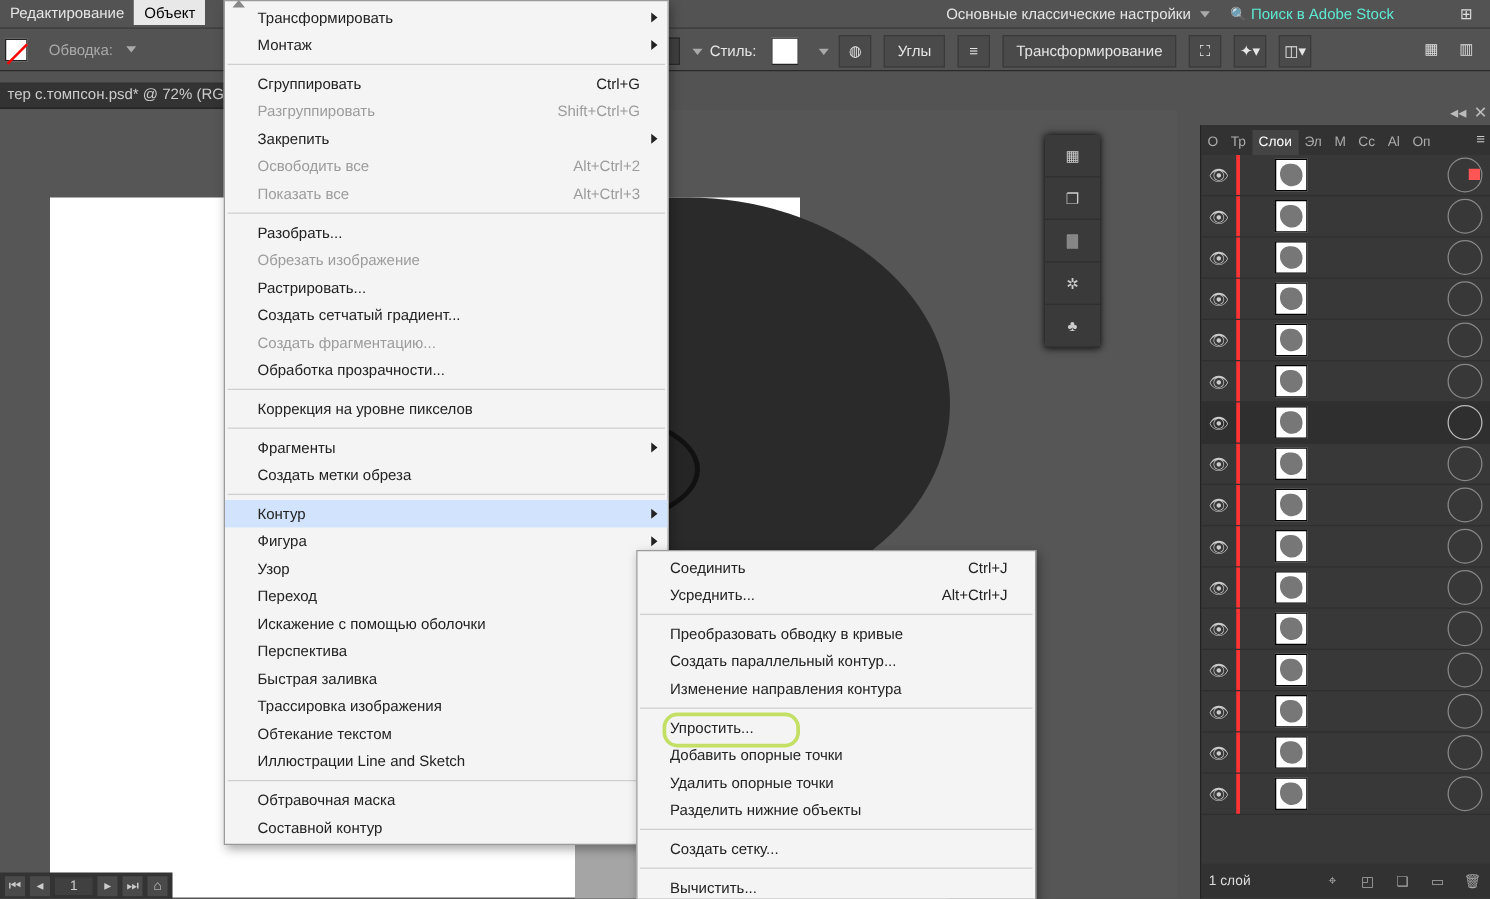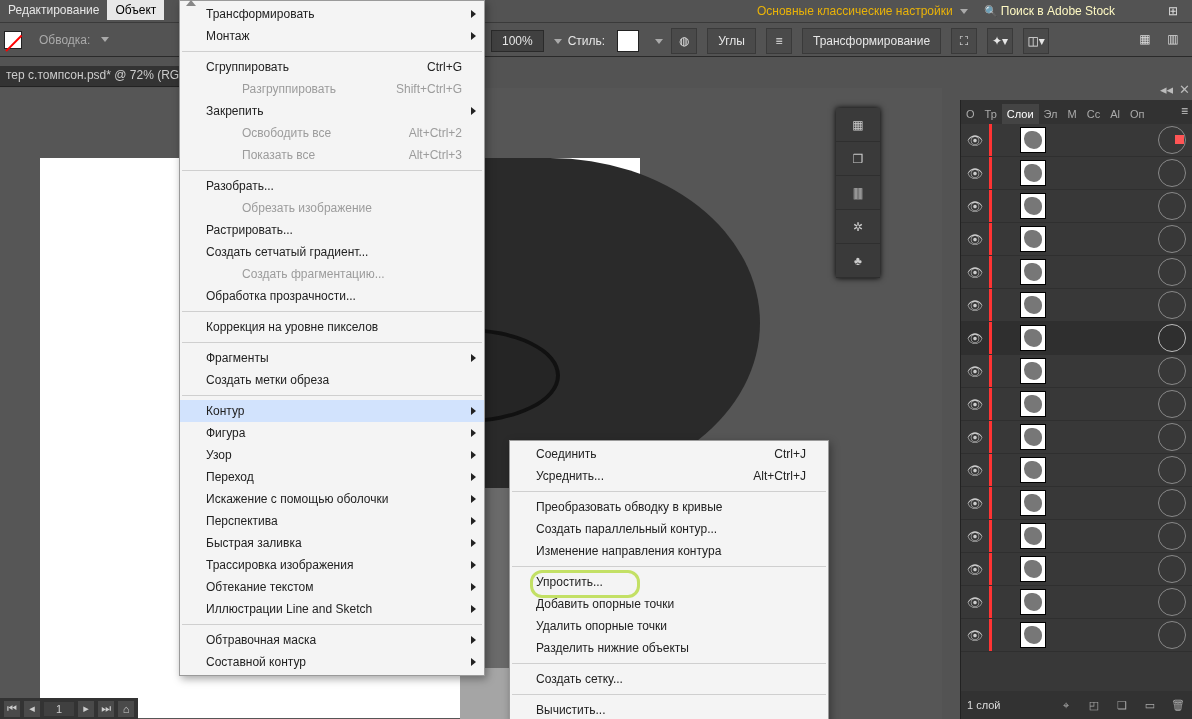--- a/index.html
+++ b/index.html
@@ -36,22 +36,22 @@
   
   
   .rbar{position:absolute;right:6px;top:27px;display:flex;align-items:center;gap:2px;}
   .ricon{width:26px;height:24px;display:flex;align-items:center;justify-content:center;color:#ddd;}
   
   
   .doctab{position:absolute;left:0;top:66px;height:21px;background:#333;padding:2px 6px;color:#ccc;border-bottom:1px solid #222;}
   
   
   .topbar{position:absolute;left:520;right:0;top:0;height:22px;display:flex;align-items:center;justify-content:flex-end;padding-right:6px;gap:6px;}
-  .topbar .workspace{color:#eab308;margin-right:10px;}
-  .topbar .search{color:#fef9c3;width:170px;}
+  .topbar .workspace{color:#e5e5e5;margin-right:10px;}
+  .topbar .search{color:#5eead4;width:170px;}
   .topbar .search::before{content:"🔍 ";font-size:11px;}
   
   
   .canvas-wrap{position:absolute;left:0;top:88px;right:250px;bottom:0;background:#565656;overflow:hidden;}
   .artboard{position:absolute;left:40px;top:70px;width:600px;height:560px;background:#fff;}
   
   .shp{position:absolute;}
   .s1{left:300px;top:0;width:420px;height:330px;background:#2a2a2a;border-radius:10% 50% 50% 10% / 5% 50% 50% 10%;}
   .s2{left:290px;top:200px;width:360px;height:310px;background:#6a6a6a;border-radius:40% 30% 30% 40%;}
   .s3{left:420px;top:420px;width:300px;height:250px;background:#a5a5a5;border-radius:30%;}
@@ -81,28 +81,28 @@
   .layer-row.sel .target{border-color:#bbb;position:relative;}
   .layer-row.sel .seldot{position:absolute;right:8px;top:11px;width:9px;height:9px;background:#f55;}
   .dock .footer{position:absolute;left:0;right:0;bottom:0;height:28px;background:#323232;display:flex;align-items:center;padding:0 6px;gap:12px;font-size:11px;}
   .dock .footer .cnt{color:#ddd;flex:1;}
   .dock .footer .ficon{color:#aaa;width:16px;text-align:center;}
   .dock .close{position:absolute;right:2px;top:-18px;font-size:13px;color:#bbb;display:flex;gap:6px;}
   
   
   .ctxmenu{position:absolute;background:var(--menu-bg);border:1px solid var(--menu-border);box-shadow:2px 3px 8px rgba(0,0,0,.35);color:var(--menu-text);padding:2px 0;}
   .ctxmenu .row{display:flex;align-items:center;height:22px;padding:0 26px 0 26px;position:relative;white-space:nowrap;}
-  .ctxmenu .row.disabled{color:var(--menu-disabled);margin-left:36px;}
+  .ctxmenu .row.disabled{color:var(--menu-disabled);}
   .ctxmenu .row .shortcut{position:absolute;right:22px;color:inherit;}
   .ctxmenu .row .arrow{position:absolute;right:8px;width:0;height:0;border-top:4px solid transparent;border-bottom:4px solid transparent;border-left:5px solid currentColor;}
   .ctxmenu .sep{height:1px;background:#cfcfcf;margin:4px 2px;}
   .ctxmenu .row.hover{background:var(--menu-hover);}
   .ctxmenu .row.circled::before{content:"";position:absolute;left:16px;right:auto;width:104px;height:22px;border:3px solid var(--hl-green);border-radius:12px;pointer-events:none;left:20px;top:-1px;}
   
-  .menu1{left:179px;top:0;width:306px;}
+  .menu1{left:179px;top:0;width:356px;}
   .menu1 .uparrow{position:absolute;left:6px;top:-1px;width:0;height:0;border-left:5px solid transparent;border-right:5px solid transparent;border-bottom:6px solid #888;}
   .menu2{left:509px;top:440px;width:320px;}
   
   
   .pager{position:absolute;left:0;bottom:0;height:21px;background:#333;display:flex;align-items:center;padding:0 4px;gap:4px;color:#ccc;font-size:11px;}
   .pager .pgbtn{width:16px;height:16px;background:#4a4a4a;display:flex;align-items:center;justify-content:center;}
 </style>
 </head>
 <body>
 

